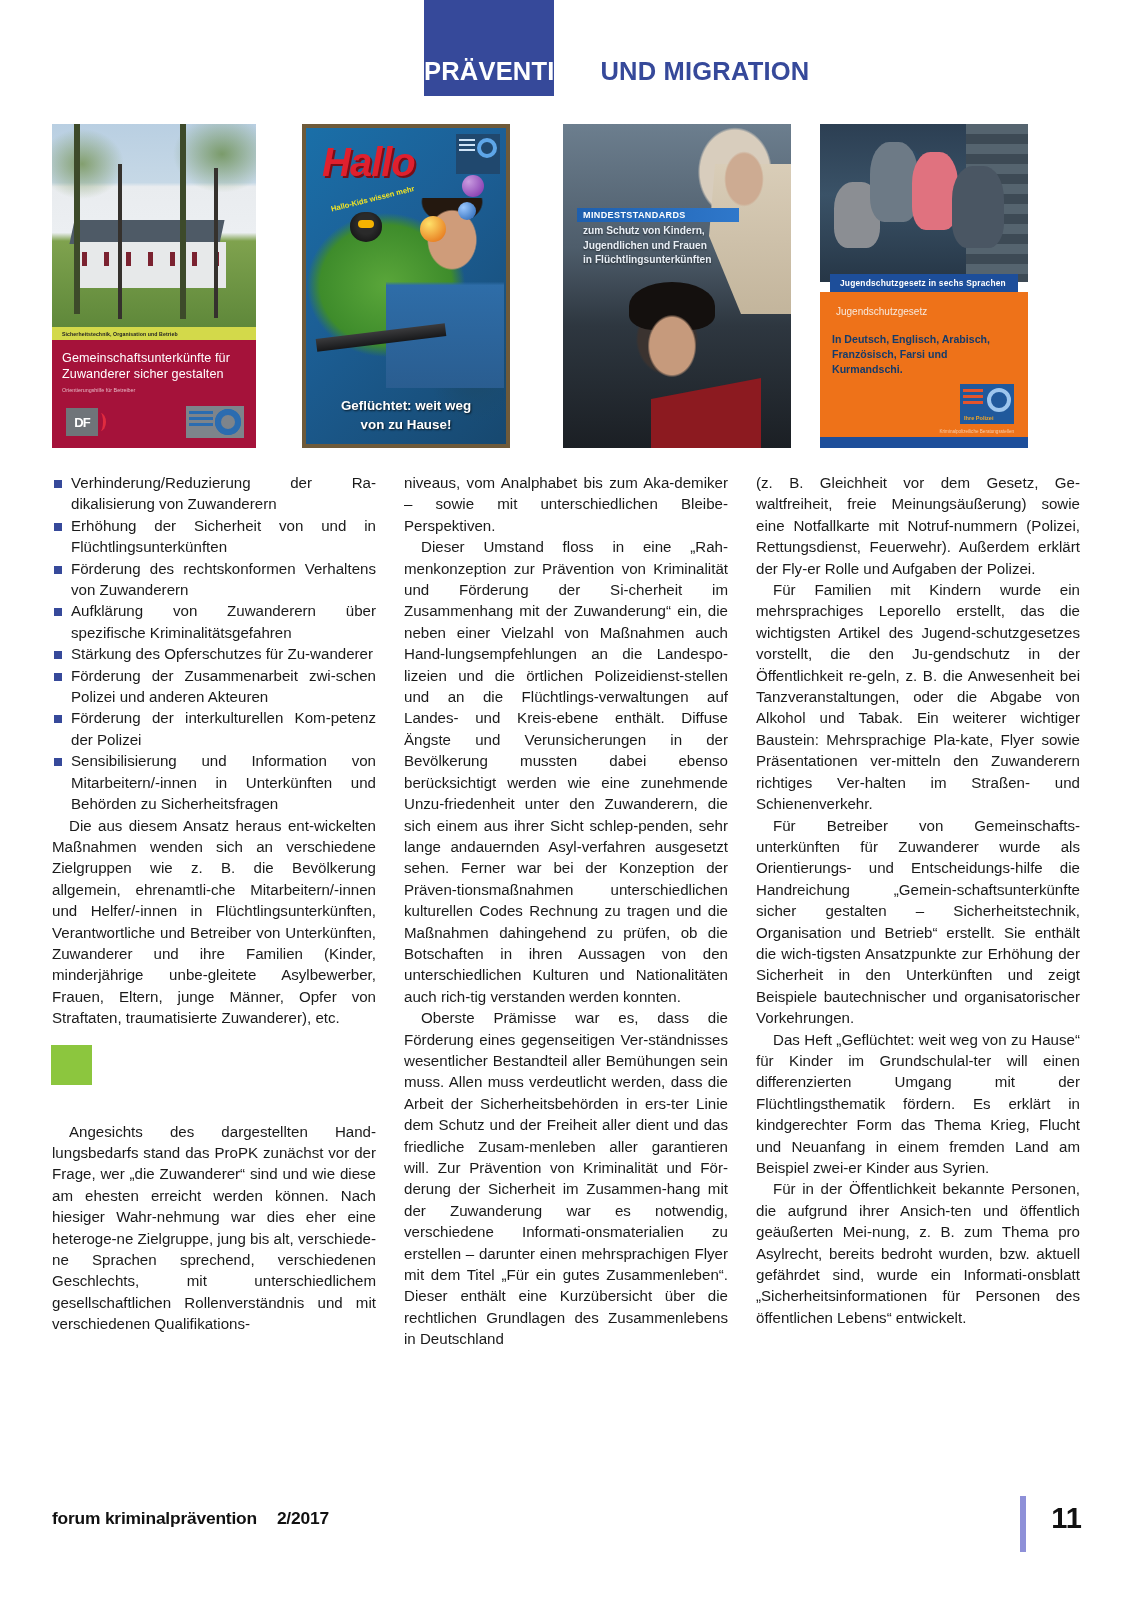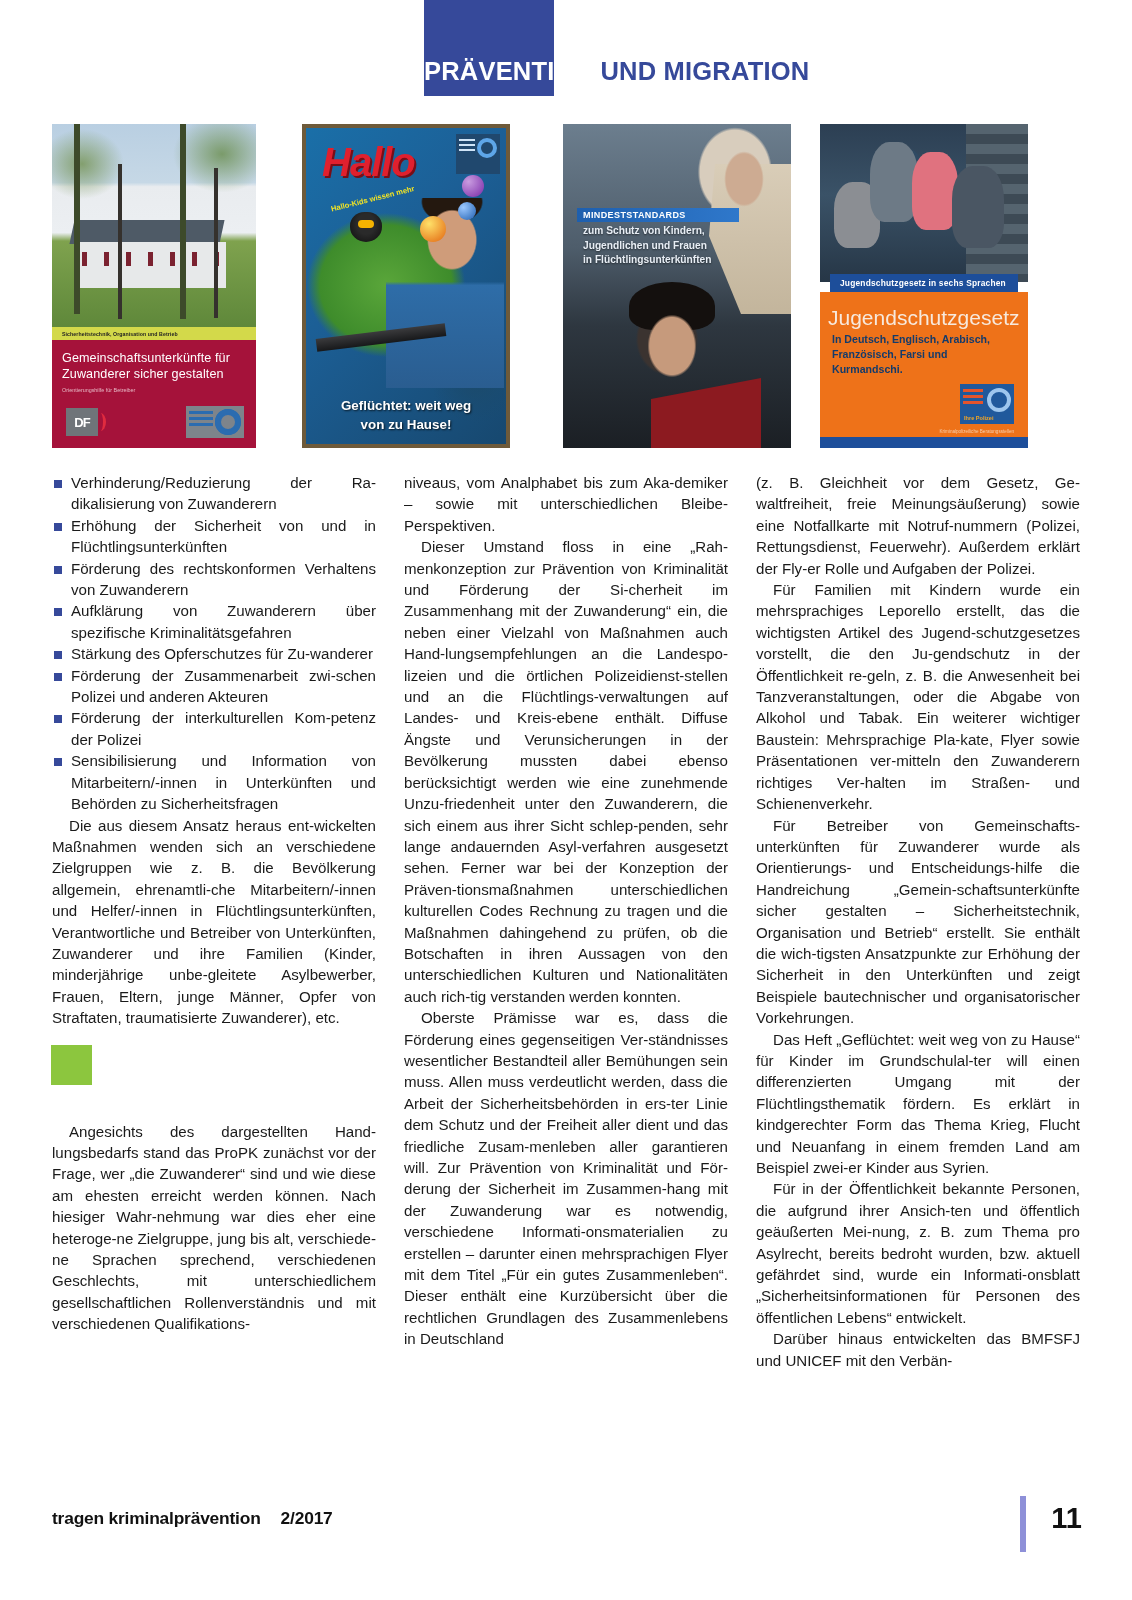--- a/index.html
+++ b/index.html
@@ -211,21 +211,21 @@
   .c4-p3 { left:92px; top:28px; width:46px; height:78px; background:#e0727f; }
   .c4-p4 { left:132px; top:42px; width:52px; height:82px; background:#4a5663; }
   .c4-bluebar {
     position:absolute; left:10px; top:150px; width:188px; height:18px;
     background:#1d4e9a;
   }
   .c4-bluebar span { display:block; color:#fff; font-size:8.4px; font-weight:bold;
     padding:4px 0 0 10px; letter-spacing:.2px; }
   .c4-orange { position:absolute; left:0; top:168px; width:100%; height:145px; background:#ee7219; }
   .c4-title {
-    position:absolute; left:8px; top:182px; color:#f7e9dd; font-size:21px; font-weight:500;
+    position:absolute; left:16px; top:182px; color:#f7e9dd; font-size:10px; font-weight:500;
   }
   .c4-lines {
     position:absolute; left:12px; top:208px; width:182px;
     color:#143b6b; font-size:10.6px; font-weight:bold; line-height:15px;
   }
   .c4-logo { position:absolute; right:14px; bottom:24px; width:54px; height:40px; background:#20599c; }
   .c4-logo .g { position:absolute; right:3px; top:4px; width:24px; height:24px; border-radius:50%;
     border:4px solid #9dc6ee; }
   .c4-logo .l { position:absolute; left:3px; top:5px; width:20px; height:16px;
     background: repeating-linear-gradient(to bottom,#e4542c 0 3px, #20599c 3px 6px); }
@@ -418,26 +418,25 @@
       <p>Dieser Umstand floss in eine „Rah-menkonzeption zur Prävention von Kriminalität und Förderung der Si-cherheit im Zusammenhang mit der Zuwanderung“ ein, die neben einer Vielzahl von Maßnahmen auch Hand-lungsempfehlungen an die Landespo-lizeien und die örtlichen Polizeidienst-stellen und an die Flüchtlings-verwaltungen auf Landes- und Kreis-ebene enthält. Diffuse Ängste und Verunsicherungen in der Bevölkerung mussten dabei ebenso berücksichtigt werden wie eine zunehmende Unzu-friedenheit unter den Zuwanderern, die sich einem aus ihrer Sicht schlep-penden, sehr lange andauernden Asyl-verfahren ausgesetzt sehen. Ferner war bei der Konzeption der Präven-tionsmaßnahmen unterschiedlichen kulturellen Codes Rechnung zu tragen und die Maßnahmen dahingehend zu prüfen, ob die Botschaften in ihren Aussagen von den unterschiedlichen Kulturen und Nationalitäten auch rich-tig verstanden werden konnten.</p>
       <p>Oberste Prämisse war es, dass die Förderung eines gegenseitigen Ver-ständnisses wesentlicher Bestandteil aller Bemühungen sein muss. Allen muss verdeutlicht werden, dass die Arbeit der Sicherheitsbehörden in ers-ter Linie dem Schutz und der Freiheit aller dient und das friedliche Zusam-menleben aller garantieren will. Zur Prävention von Kriminalität und För-derung der Sicherheit im Zusammen-hang mit der Zuwanderung war es notwendig, verschiedene Informati-onsmaterialien zu erstellen – darunter einen mehrsprachigen Flyer mit dem Titel „Für ein gutes Zusammenleben“. Dieser enthält eine Kurzübersicht über die rechtlichen Grundlagen des Zusammenlebens in Deutschland</p>
     </div>
 
     <div class="col">
       <p class="noindent">(z. B. Gleichheit vor dem Gesetz, Ge-waltfreiheit, freie Meinungsäußerung) sowie eine Notfallkarte mit Notruf-nummern (Polizei, Rettungsdienst, Feuerwehr). Außerdem erklärt der Fly-er Rolle und Aufgaben der Polizei.</p>
       <p>Für Familien mit Kindern wurde ein mehrsprachiges Leporello erstellt, das die wichtigsten Artikel des Jugend-schutzgesetzes vorstellt, die den Ju-gendschutz in der Öffentlichkeit re-geln, z. B. die Anwesenheit bei Tanzveranstaltungen, oder die Abgabe von Alkohol und Tabak. Ein weiterer wichtiger Baustein: Mehrsprachige Pla-kate, Flyer sowie Präsentationen ver-mitteln den Zuwanderern richtiges Ver-halten im Straßen- und Schienenverkehr.</p>
       <p>Für Betreiber von Gemeinschafts-unterkünften für Zuwanderer wurde als Orientierungs- und Entscheidungs-hilfe die Handreichung „Gemein-schaftsunterkünfte sicher gestalten – Sicherheitstechnik, Organisation und Betrieb“ erstellt. Sie enthält die wich-tigsten Ansatzpunkte zur Erhöhung der Sicherheit in den Unterkünften und zeigt Beispiele bautechnischer und organisatorischer Vorkehrungen.</p>
       <p>Das Heft „Geflüchtet: weit weg von zu Hause“ für Kinder im Grundschulal-ter will einen differenzierten Umgang mit der Flüchtlingsthematik fördern. Es erklärt in kindgerechter Form das Thema Krieg, Flucht und Neuanfang in einem fremden Land am Beispiel zwei-er Kinder aus Syrien.</p>
       <p>Für in der Öffentlichkeit bekannte Personen, die aufgrund ihrer Ansich-ten und öffentlich geäußerten Mei-nung, z. B. zum Thema pro Asylrecht, bereits bedroht wurden, bzw. aktuell gefährdet sind, wurde ein Informati-onsblatt „Sicherheitsinformationen für Personen des öffentlichen Lebens“ entwickelt.</p>
-      <p>Darüber hinaus entwickelten das BMFSFJ und UNICEF mit den Verbän-</p>
     </div>
 
   </div>
 
   <div class="footer">
     <div class="footer-left">
-      <span>tragen kriminalprävention</span><span class="footer-issue">2/2017</span>
+      <span>forum kriminalprävention</span><span class="footer-issue">2/2017</span>
     </div>
     <div class="footer-bar"></div>
     <div class="footer-page">11</div>
   </div>
 
 </div>
 
 </body></html>

